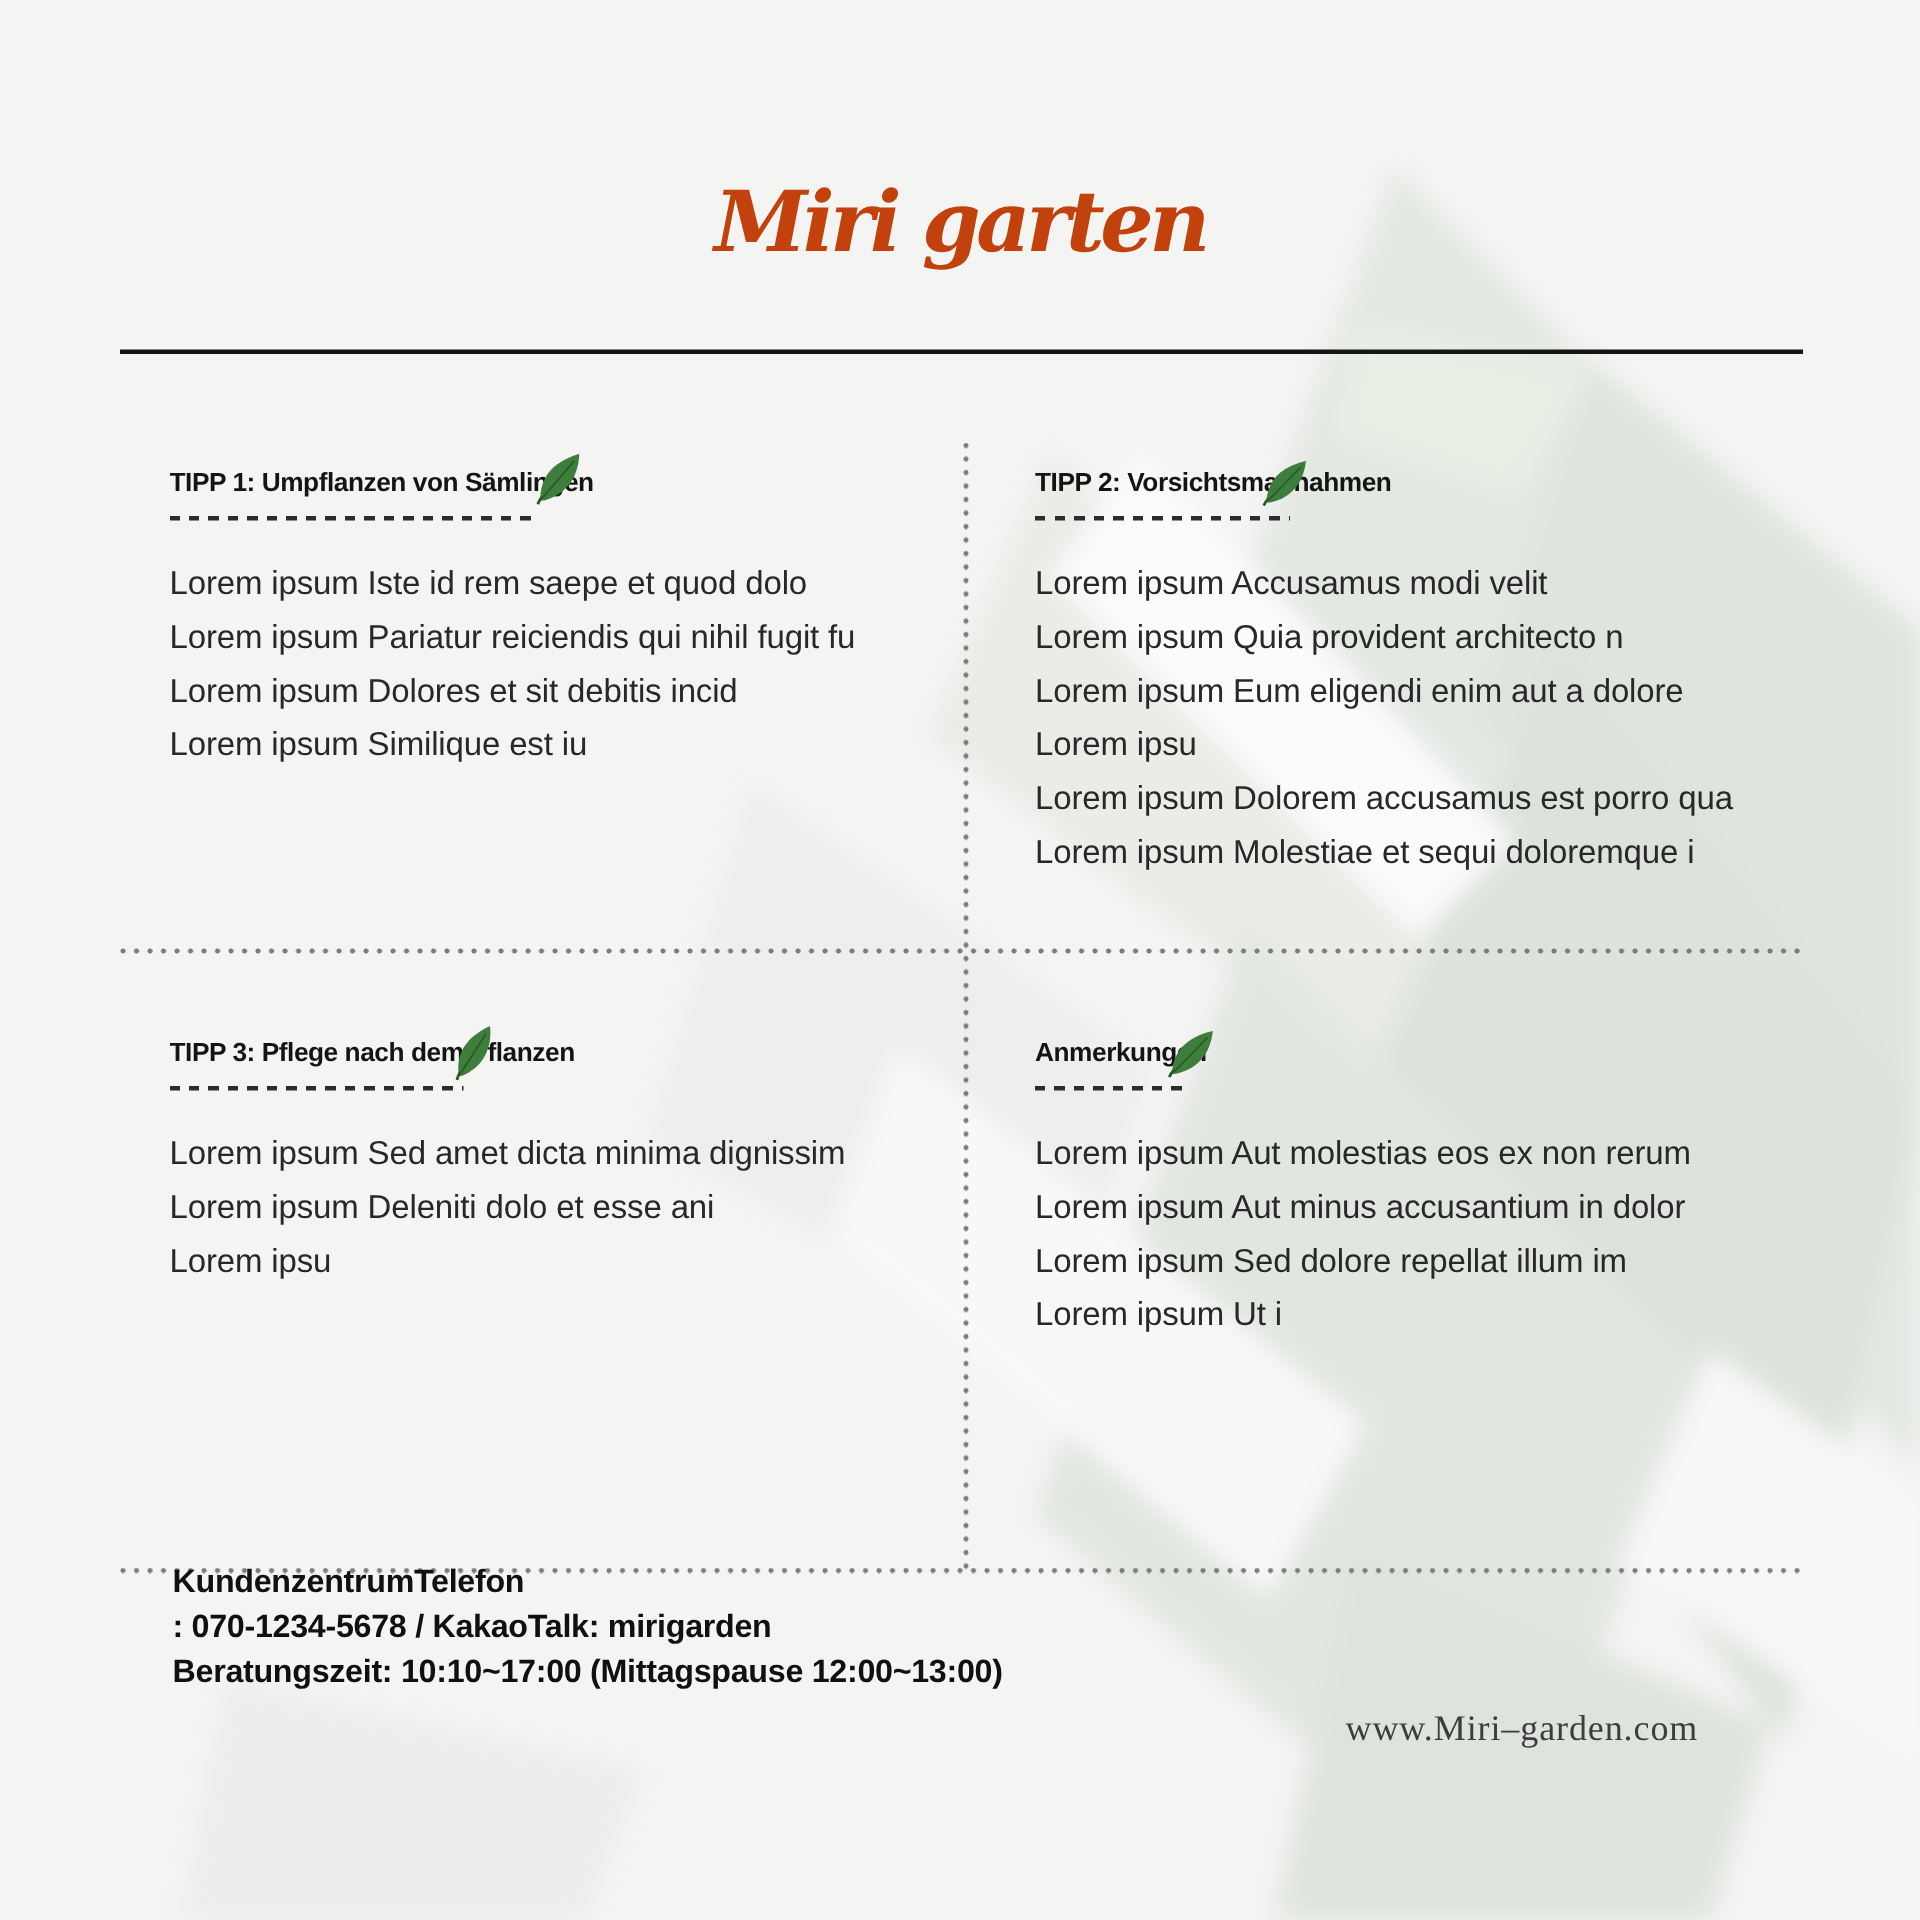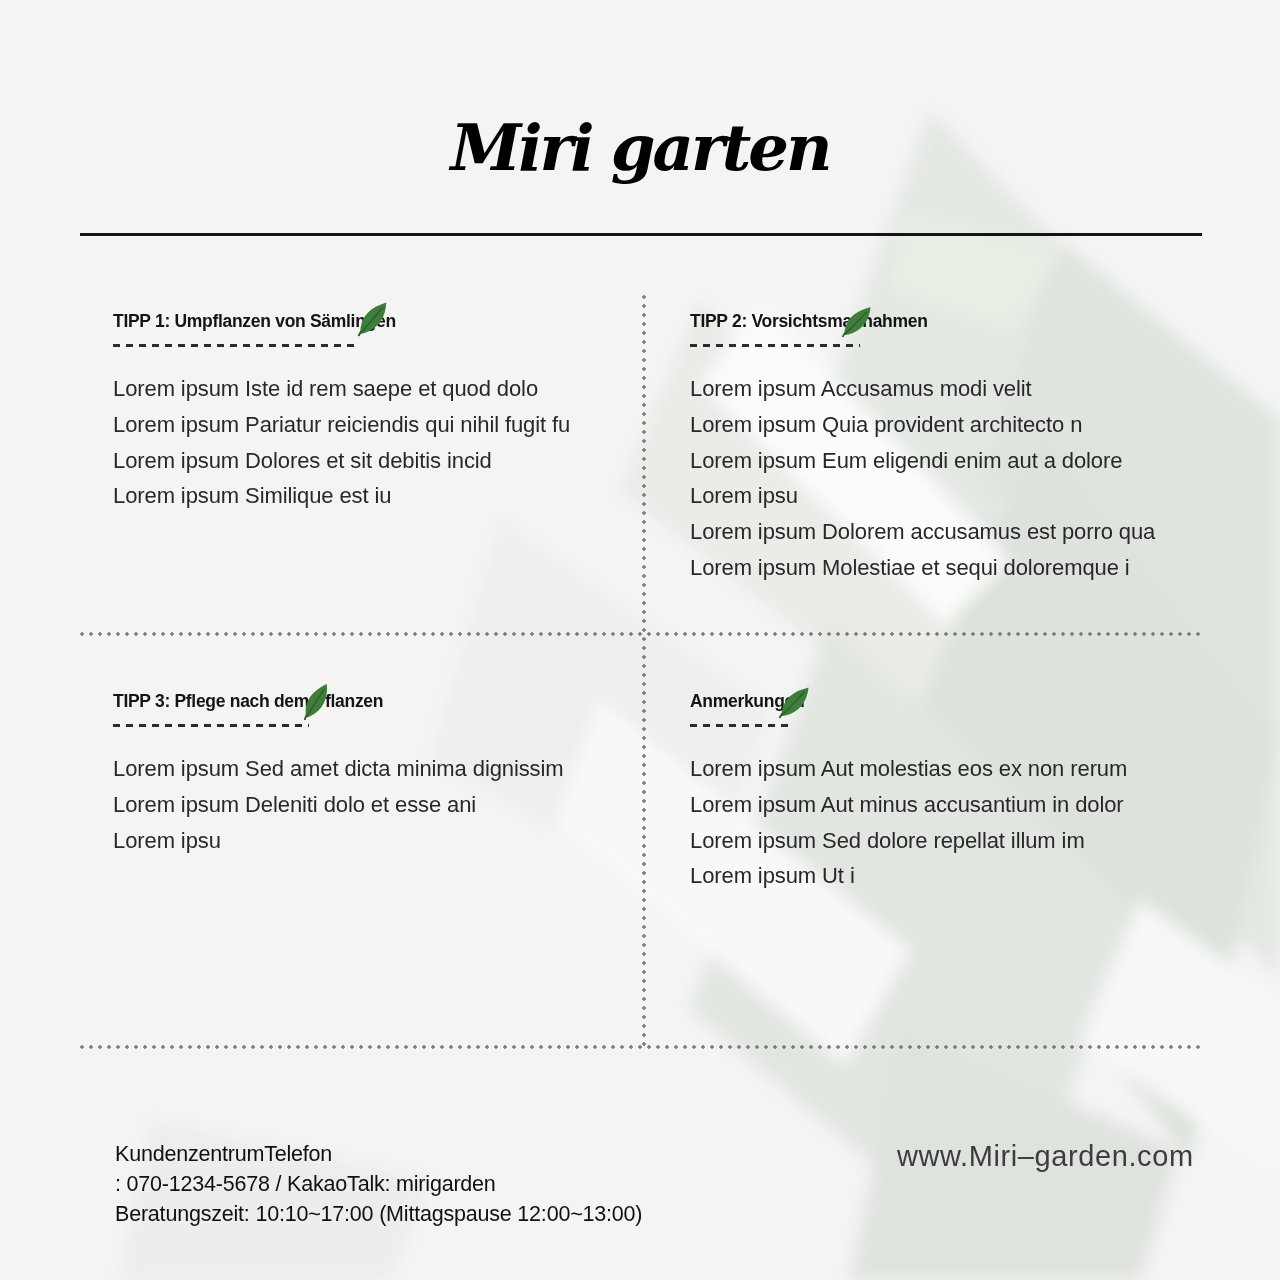--- a/index.html
+++ b/index.html
@@ -13,21 +13,21 @@
     background:#f4f5f3; overflow:hidden;
   }
   
   .bg-art { position:absolute; inset:0; z-index:0; }
 
   .title {
     position:absolute; left:0; right:0; top:98px; z-index:2;
     text-align:center;
     font-family:"DejaVu Serif", serif;
     font-style:italic; font-weight:bold;
-    font-size:64px; letter-spacing:-3px; color:#000000;
+    font-size:56px; letter-spacing:-3px; color:#c2410c;
     line-height:100px;
   }
   .title-rule {
     position:absolute; left:80px; top:233px; width:1122px; height:3px;
     background:#151515; z-index:2;
   }
 
   .dotted-h {
     position:absolute; height:4px; z-index:1;
     background-image:radial-gradient(circle at 2px 2px, #7c7c7c 1.5px, rgba(0,0,0,0) 1.9px);
@@ -69,27 +69,27 @@
   }
   .body-line { white-space:nowrap; }
 
   .leaf-icon { position:absolute; z-index:3; pointer-events:none; }
   .leaf-1 { left:356px; top:302px; transform:rotate(-6deg); }
   .leaf-2 { left:841px; top:306px; transform:rotate(-2deg); }
   .leaf-3 { left:300px; top:685px; transform:rotate(-14deg); }
   .leaf-4 { left:778px; top:686px; transform:rotate(-2deg); }
 
   .footer {
-    position:absolute; left:115px; top:1140px; z-index:2;
-    font-weight:normal; font-size:21.5px; line-height:29.8px;
+    position:absolute; left:115px; top:1040px; z-index:2;
+    font-weight:bold; font-size:21.5px; line-height:29.8px;
     letter-spacing:-0.2px; color:#101010;
   }
   .website {
     position:absolute; left:897px; top:1140px; z-index:2;
-    font-size:29px; letter-spacing:0.6px; color:#3d3d3d;
+    font-size:24px; letter-spacing:0.6px; color:#3d3d3d;font-family:Liberation Serif, serif;
   }
 </style>
 </head>
 <body>
 
 <div class="page">
 
   <svg class="bg-art" viewBox="0 0 1280 1280" width="1280" height="1280" aria-hidden="true">
     <defs>
       <filter id="soft" x="-20%" y="-20%" width="140%" height="140%">

